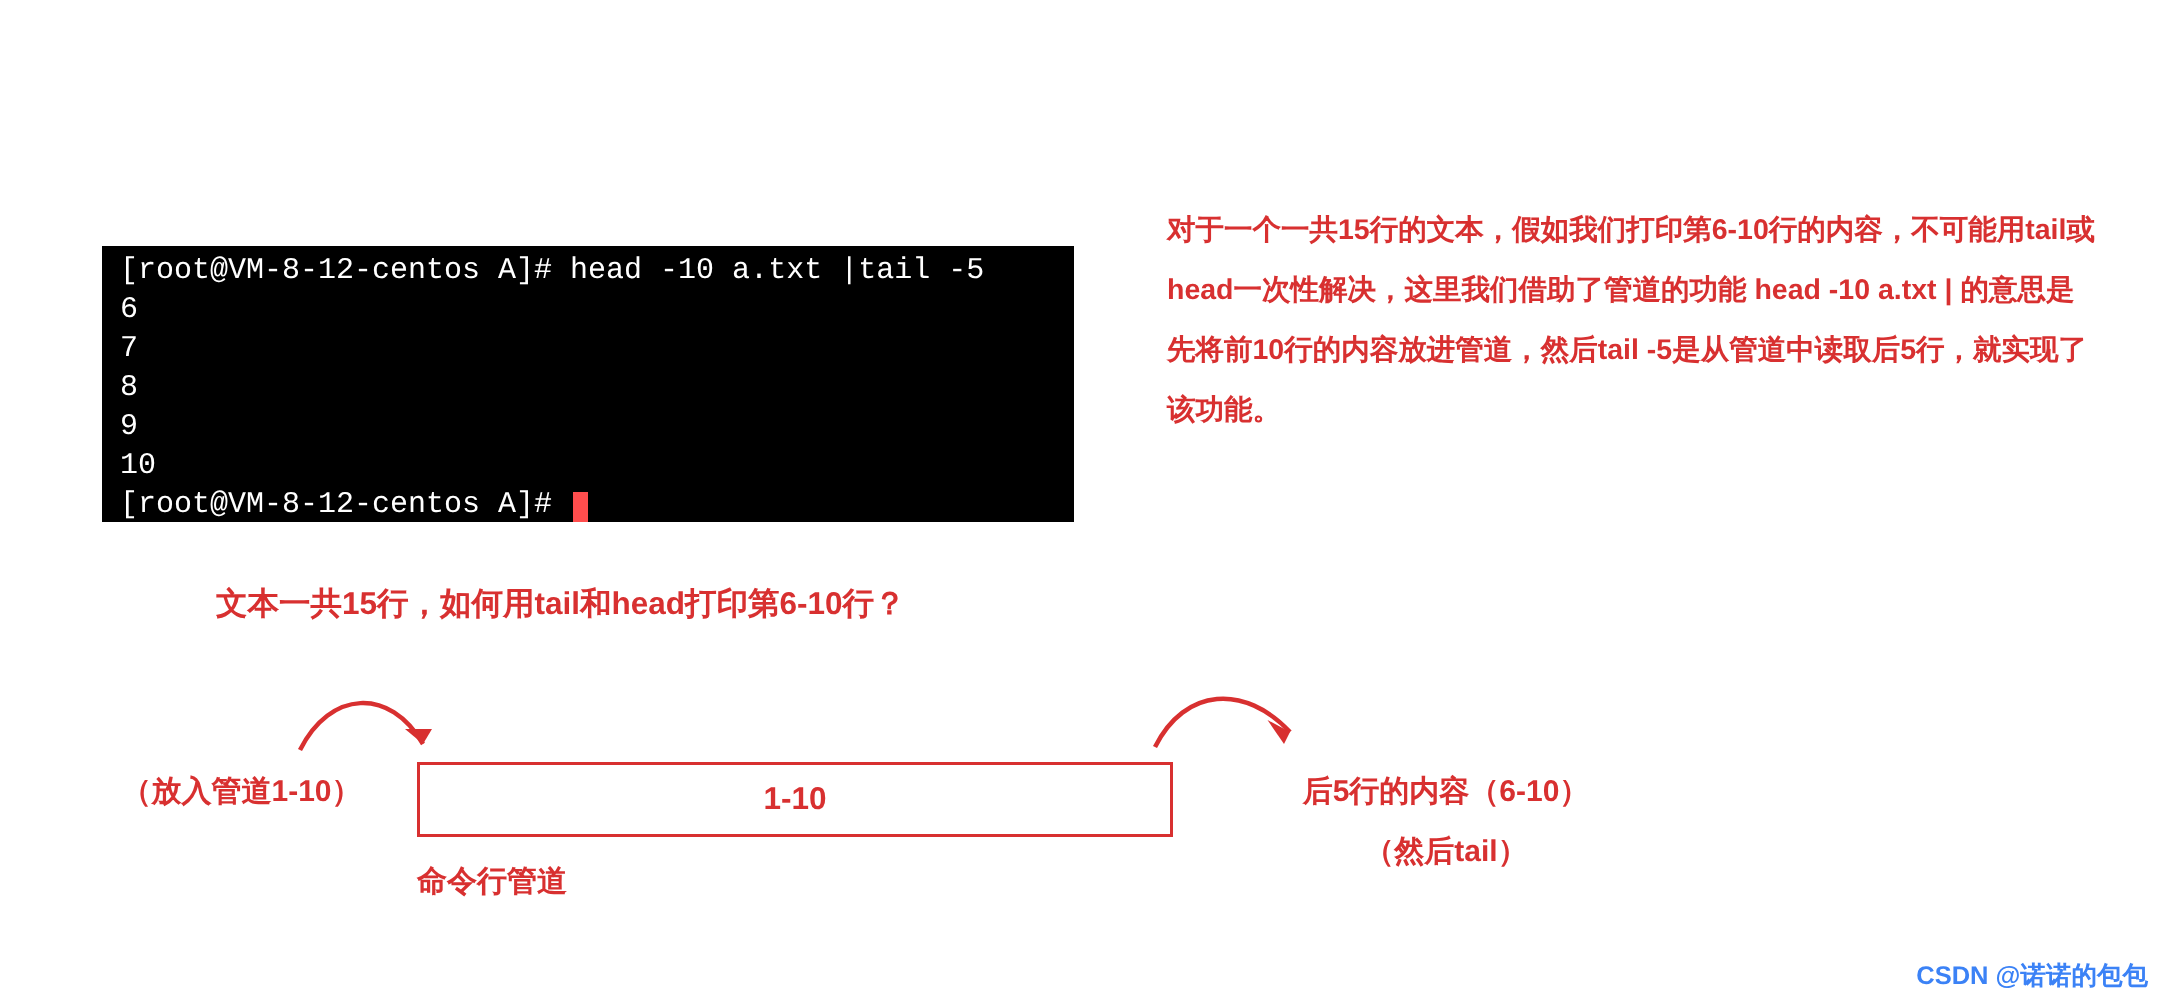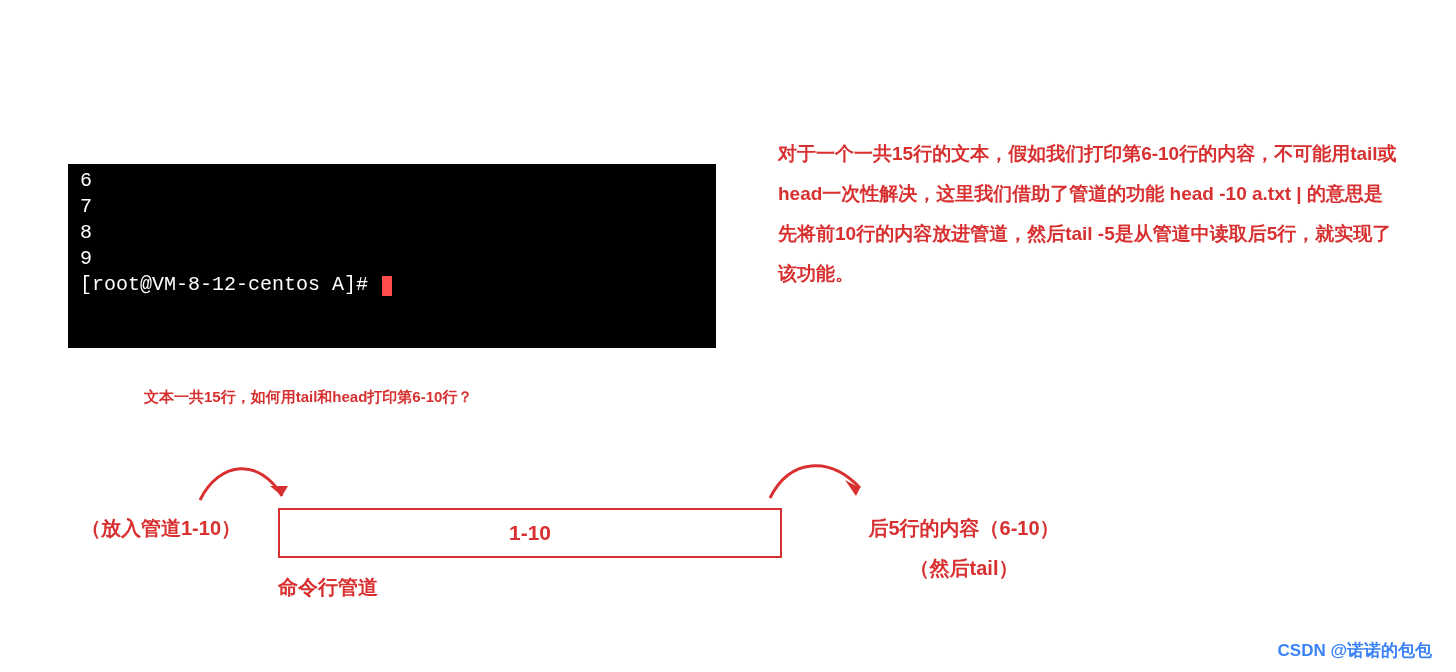--- a/index.html
+++ b/index.html
@@ -42,21 +42,21 @@
     font-weight: bold;
     font-size: 19px;
     line-height: 40px;
   }
   .question {
     position: absolute;
     left: 144px;
     top: 388px;
     color: #d83030;
     font-weight: bold;
-    font-size: 15px;
+    font-size: 21px;
   }
   .left-label {
     position: absolute;
     left: 46px;
     top: 508px;
     width: 230px;
     color: #d83030;
     font-weight: bold;
     font-size: 20px;
     line-height: 40px;
@@ -106,24 +106,26 @@
     font-size: 17px;
     font-family: Arial, sans-serif;
     font-weight: bold;
   }
   svg.arrow { position: absolute; overflow: visible; }
 </style>
 </head>
 <body>
 
 <div class="terminal">
+  <div class="line"><span>[root@VM-8-12-centos A]# </span><span>head -10 a.txt |tail -5</span></div>
   <div class="line">6</div>
   <div class="line">7</div>
   <div class="line">8</div>
   <div class="line">9</div>
+  <div class="line">10</div>
   <div class="line"><span>[root@VM-8-12-centos A]# </span><span class="cursor"></span></div>
 </div>
 
 <div class="explain">对于一个一共15行的文本，假如我们打印第6-10行的内容，不可能用tail或head一次性解决，这里我们借助了管道的功能 head -10 a.txt | 的意思是先将前10行的内容放进管道，然后tail -5是从管道中读取后5行，就实现了该功能。</div>
 
 <div class="question">文本一共15行，如何用tail和head打印第6-10行？</div>
 
 <div class="left-label">
   <div>（放入管道1-10）</div>
 </div>

